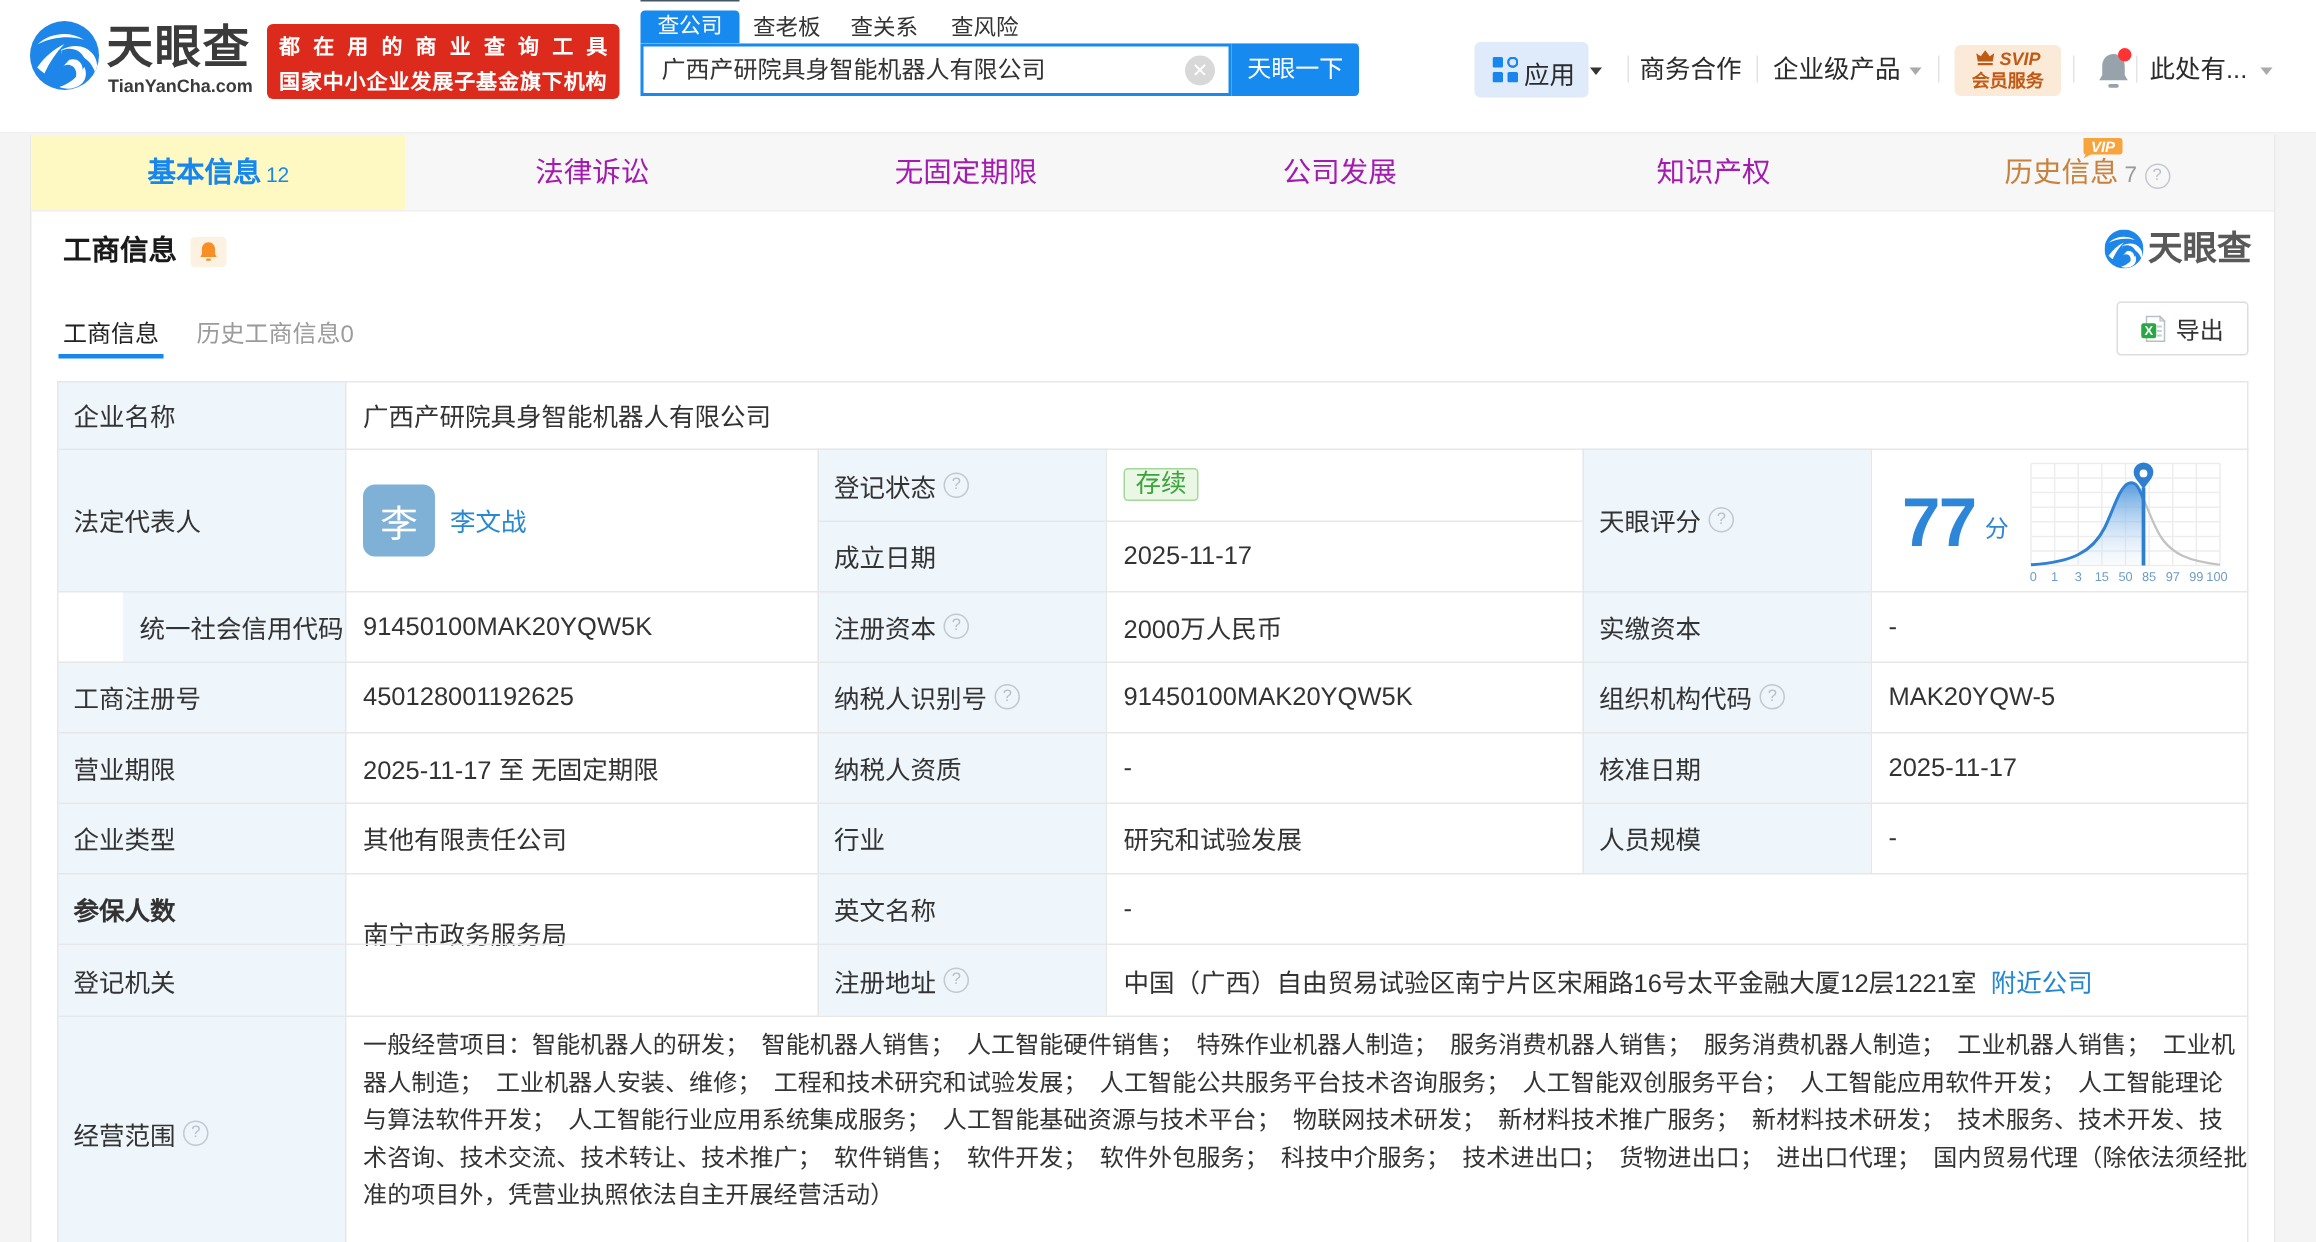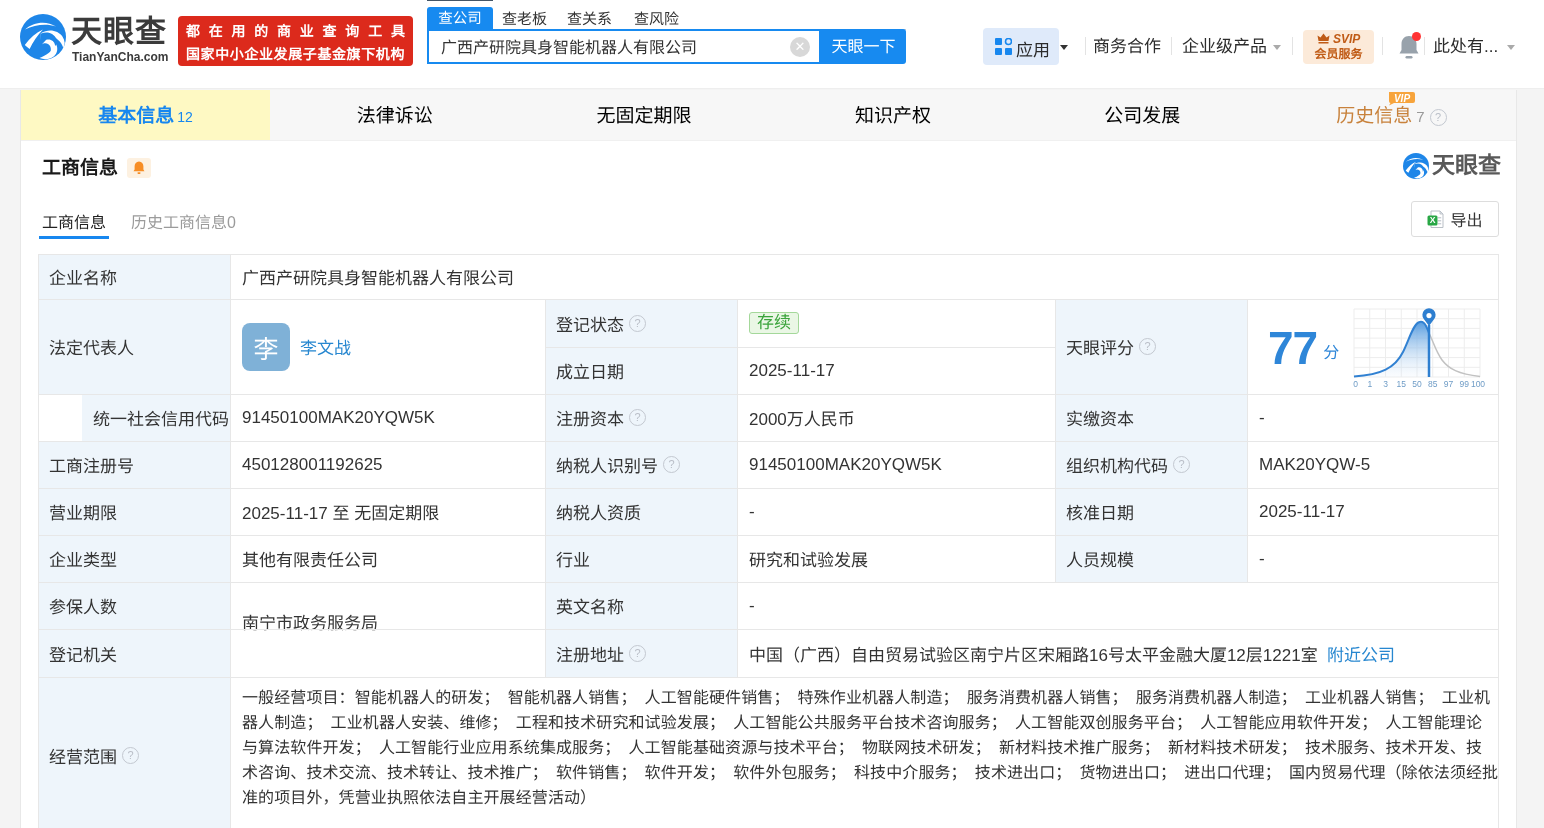--- a/index.html
+++ b/index.html
@@ -31,21 +31,21 @@
 .caret { display:inline-block; width:0; height:0; border-left:4.5px solid transparent; border-right:4.5px solid transparent; border-top:5.5px solid #333; vertical-align:middle; margin-left:6px; }
 .caret.gray { border-top-color:#aaa; border-left-width:4px; border-right-width:4px; border-top-width:5px; }
 #svipbox { position:absolute; left:1303px; top:30px; width:71px; height:34px; background:#fcead9; border-radius:4px; text-align:center; color:#c05b16; font-weight:bold; font-size:12px; line-height:15px; padding-top:2px; }
 #bellwrap { position:absolute; left:1392px; top:30px; width:34px; height:34px; }
 
 
 #container { position:absolute; left:20px; top:90px; width:1497px; height:738px; background:#fff; border-left:1px solid #e8e8e8; border-right:1px solid #e8e8e8; }
 
 
 #tabbar { position:absolute; left:0; top:0; width:1495px; height:51px; background:#f7f7f7; display:flex; border-bottom:1px solid #f0f0f0; }
-.tab { flex:1; text-align:center; line-height:51px; font-size:19px; color:#000000; position:relative; }
+.tab { flex:1; text-align:center; line-height:51px; font-size:19px; color:#a21caf; position:relative; }
 .tab.active { background:#fef9c3; color:#1787ef; font-weight:bold; }
 .tab .cnt { font-size:14px; font-weight:normal; color:#1787ef; margin-left:3px; }
 #tab-hist { color:#c8823c; }
 #tab-hist .n7 { color:#999; font-size:15px; margin-left:4px; }
 
 
 #sec-title { position:absolute; left:21px; top:66px; font-size:19px; line-height:24px; font-weight:bold; color:#1a1a1a; }
 #bellbox { position:absolute; left:106px; top:68px; width:24px; height:20px; background:#fdf1e1; border-radius:3px; text-align:center; }
 #minilogo { position:absolute; left:1382px; top:63px; }
 #minitext { position:absolute; left:1411px; top:62px; font-size:23px; line-height:26px; font-weight:bold; color:#595959; }
@@ -151,22 +151,22 @@
     </div>
     <div class="hsep" style="left:1424px;"></div>
     <div class="hitem" style="left:1433px;">此处有...<span class="caret gray" style="margin-left:9px;"></span></div>
   </div>
 
   <div id="container">
     <div id="tabbar">
       <div class="tab active">基本信息<span class="cnt">12</span></div>
       <div class="tab">法律诉讼</div>
       <div class="tab">无固定期限</div>
+      <div class="tab">公司发展</div>
       <div class="tab">知识产权</div>
-      <div class="tab">公司发展</div>
       <div class="tab" id="tab-hist">历史信息<span class="n7">7</span><span class="q" style="vertical-align:1px;">?</span>
         <svg width="30" height="15" viewBox="0 0 30 15" style="position:absolute;left:119px;top:1px;">
           <path d="M3 1 L27 1 Q29 1 29 3 L29 10 Q29 12 27 12 L8 12 L3 14.5 L4.5 12 Q3 12 3 10 Z" fill="#f7a43c"></path>
           <text x="16" y="10.5" font-size="10" font-weight="bold" font-style="italic" fill="#fff" text-anchor="middle">VIP</text>
         </svg>
       </div>
     </div>
 
     <div id="sec-title">工商信息</div>
     <div id="bellbox"><svg width="12" height="14" viewBox="0 0 12 14" style="margin-top:3px;">
@@ -276,21 +276,21 @@
 <div class="cell lbl" style="left:524px;top:398px;width:192px;height:47px;">纳税人资质</div>
 <div class="cell val" style="left:716px;top:398px;width:318px;height:47px;">-</div>
 <div class="cell lbl" style="left:1034px;top:398px;width:192px;height:47px;">核准日期</div>
 <div class="cell val" style="left:1226px;top:398px;width:251px;height:47px;">2025-11-17</div>
 <div class="cell lbl" style="left:17px;top:445px;width:192px;height:47px;">企业类型</div>
 <div class="cell val" style="left:209px;top:445px;width:315px;height:47px;">其他有限责任公司</div>
 <div class="cell lbl" style="left:524px;top:445px;width:192px;height:47px;">行业</div>
 <div class="cell val" style="left:716px;top:445px;width:318px;height:47px;">研究和试验发展</div>
 <div class="cell lbl" style="left:1034px;top:445px;width:192px;height:47px;">人员规模</div>
 <div class="cell val" style="left:1226px;top:445px;width:251px;height:47px;">-</div>
-<div class="cell lbl" style="left:17px;top:492px;width:192px;height:47px;">参保人数</div>
+<div class="cell lbl" style="left:17px;top:492px;width:192px;height:47px;font-weight:bold;">参保人数</div>
 <div class="cell val" style="left:209px;top:492px;width:315px;height:47px;">-</div>
 <div class="cell lbl" style="left:524px;top:492px;width:192px;height:47px;">英文名称</div>
 <div class="cell val" style="left:716px;top:492px;width:761px;height:47px;">-</div>
 <div class="cell lbl" style="left:17px;top:539px;width:192px;height:48px;">登记机关</div>
 <div class="cell val" style="left:209px;top:507px;width:281px;height:48px;">南宁市政务服务局</div>
 <div class="cell lbl" style="left:524px;top:539px;width:192px;height:48px;">注册地址<span class="q">?</span></div>
 <div class="cell val" style="left:716px;top:539px;width:761px;height:48px;">中国（广西）自由贸易试验区南宁片区宋厢路16号太平金融大厦12层1221室&nbsp;&nbsp;<a class="blue">附近公司</a></div>
 <div class="cell lbl" style="left:17px;top:587px;width:192px;height:156px;">经营范围<span class="q">?</span></div>
 <div class="cell val" style="left:209px;top:587px;width:1268px;height:156px;align-items:flex-start;padding-top:8px;">
           <div style="line-height:25px;font-size:16px;white-space:nowrap;letter-spacing:0.1px;">一般经营项目：智能机器人的研发； 智能机器人销售； 人工智能硬件销售； 特殊作业机器人制造； 服务消费机器人销售； 服务消费机器人制造； 工业机器人销售； 工业机<br>器人制造； 工业机器人安装、维修； 工程和技术研究和试验发展； 人工智能公共服务平台技术咨询服务； 人工智能双创服务平台； 人工智能应用软件开发； 人工智能理论<br>与算法软件开发； 人工智能行业应用系统集成服务； 人工智能基础资源与技术平台； 物联网技术研发； 新材料技术推广服务； 新材料技术研发； 技术服务、技术开发、技<br>术咨询、技术交流、技术转让、技术推广； 软件销售； 软件开发； 软件外包服务； 科技中介服务； 技术进出口； 货物进出口； 进出口代理； 国内贸易代理（除依法须经批<br>准的项目外，凭营业执照依法自主开展经营活动）</div>

